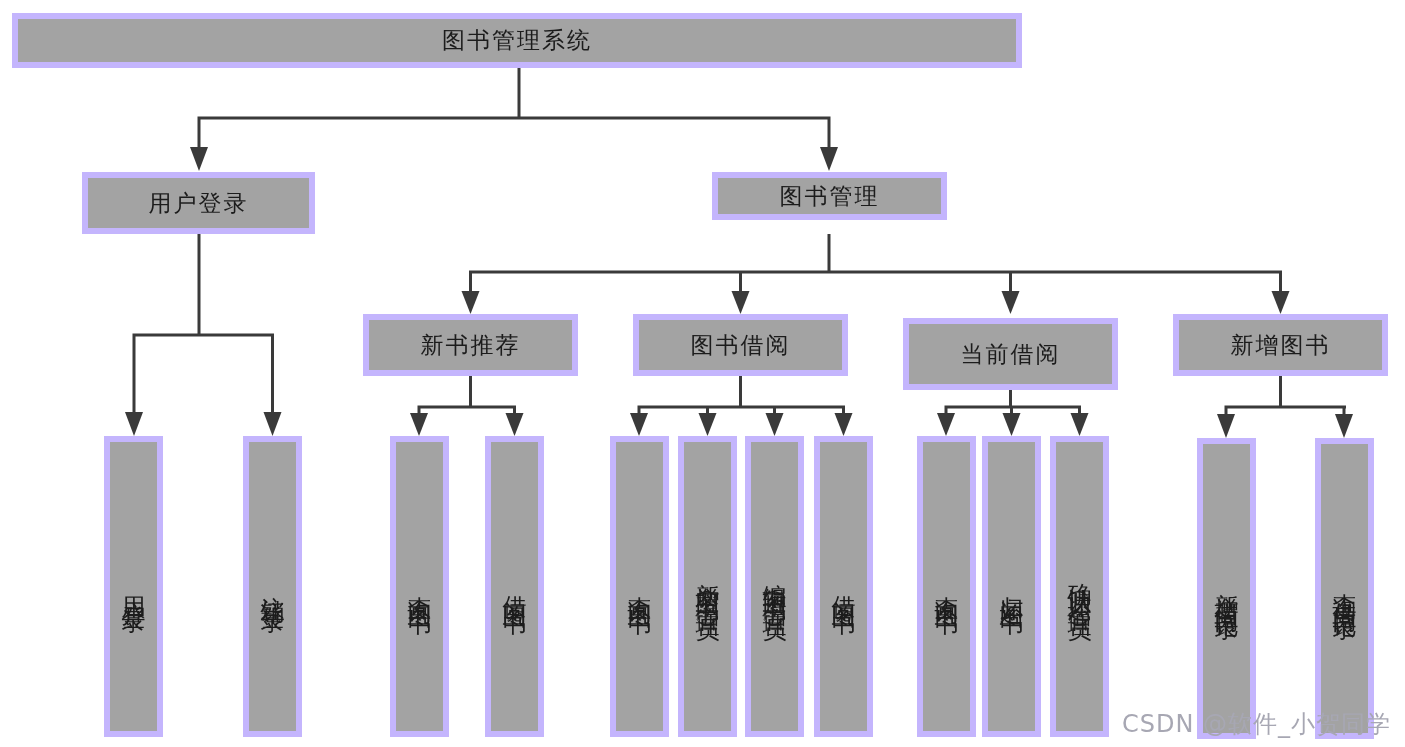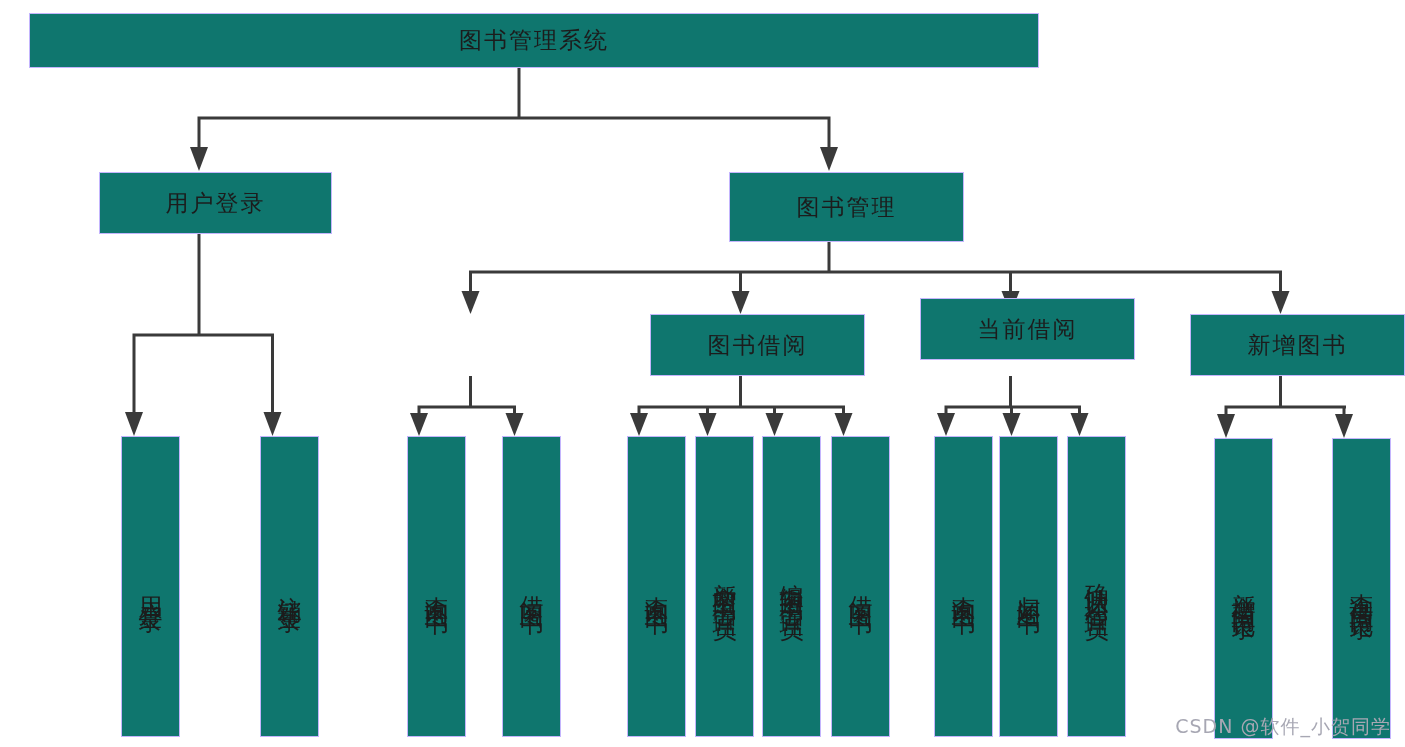--- a/index.html
+++ b/index.html
@@ -19,40 +19,39 @@
     position: absolute;
     left: 0;
     top: 0;
     width: 1405px;
     height: 747px;
     pointer-events: none;
   }
   .node {
     position: absolute;
     box-sizing: border-box;
-    border: 1px solid #c4b5fd;
-    background: #0f766e;
+    border: 6px solid #c4b5fd;
+    background: #a3a3a3;
     display: flex;
     align-items: center;
     justify-content: center;
     color: #1c1c1c;
     font-size: 23px;
     letter-spacing: 2px;
     white-space: nowrap;
-    margin-left: 17px;
   }
   
   .node.root  { left: 12px;  top: 13px;  width: 1010px; height: 55px; }
   
   .node.b-login { left: 82px;  top: 172px; width: 233px; height: 62px; }
-  .node.b-mgmt  { left: 712px; top: 172px; width: 235px; height: 70px; }
+  .node.b-mgmt  { left: 712px; top: 172px; width: 235px; height: 48px; }
   
   .node.m0 { left: 363px;  top: 314px; width: 215px; height: 62px; }
   .node.m1 { left: 633px;  top: 314px; width: 215px; height: 62px; font-family: Liberation Mono, monospace; }
-  .node.m2 { left: 903px;  top: 298px; width: 215px; height: 62px; }
+  .node.m2 { left: 903px;  top: 318px; width: 215px; height: 72px; }
   .node.m3 { left: 1173px; top: 314px; width: 215px; height: 62px; }
   
   .node.leaf {
     top: 436px;
     width: 59px;
     height: 301px;
     font-size: 24px;
     letter-spacing: 5px;
     writing-mode: vertical-rl;
     text-orientation: mixed;
@@ -69,21 +68,21 @@
   .node.l7  { left: 814px; }
   .node.l8  { left: 917px; }
   .node.l9  { left: 982px; }
   .node.l10 { left: 1050px; }
   .node.l11 { left: 1197px; top: 438px; }
   .node.l12 { left: 1315px; top: 438px; }
   .watermark {
     position: absolute;
     right: 14px;
     bottom: 7px;
-    font-size: 19px;
+    font-size: 24px;
     color: #a7a7b3;
     letter-spacing: 1px;
     pointer-events: none;
     margin-left: 40px;
   }
 </style>
 </head>
 <body>
 
 <div class="canvas">
@@ -133,20 +132,21 @@
       <polygon points="1217,414 1235,414 1226,438"></polygon>
       <polygon points="1335,414 1353,414 1344,438"></polygon>
     </g>
   </svg>
 
   <div class="node root">图书管理系统</div>
 
   <div class="node b-login">用户登录</div>
   <div class="node b-mgmt">图书管理</div>
 
+  <div class="node m0">新书推荐</div>
   <div class="node m1">图书借阅</div>
   <div class="node m2">当前借阅</div>
   <div class="node m3">新增图书</div>
 
   <div class="node leaf l0">用户登录</div>
   <div class="node leaf l1">注销登录</div>
   <div class="node leaf l2">查询图书</div>
   <div class="node leaf l3">借阅图书</div>
   <div class="node leaf l4">查询图书</div>
   <div class="node leaf l5">新增图书（管理员）</div>

